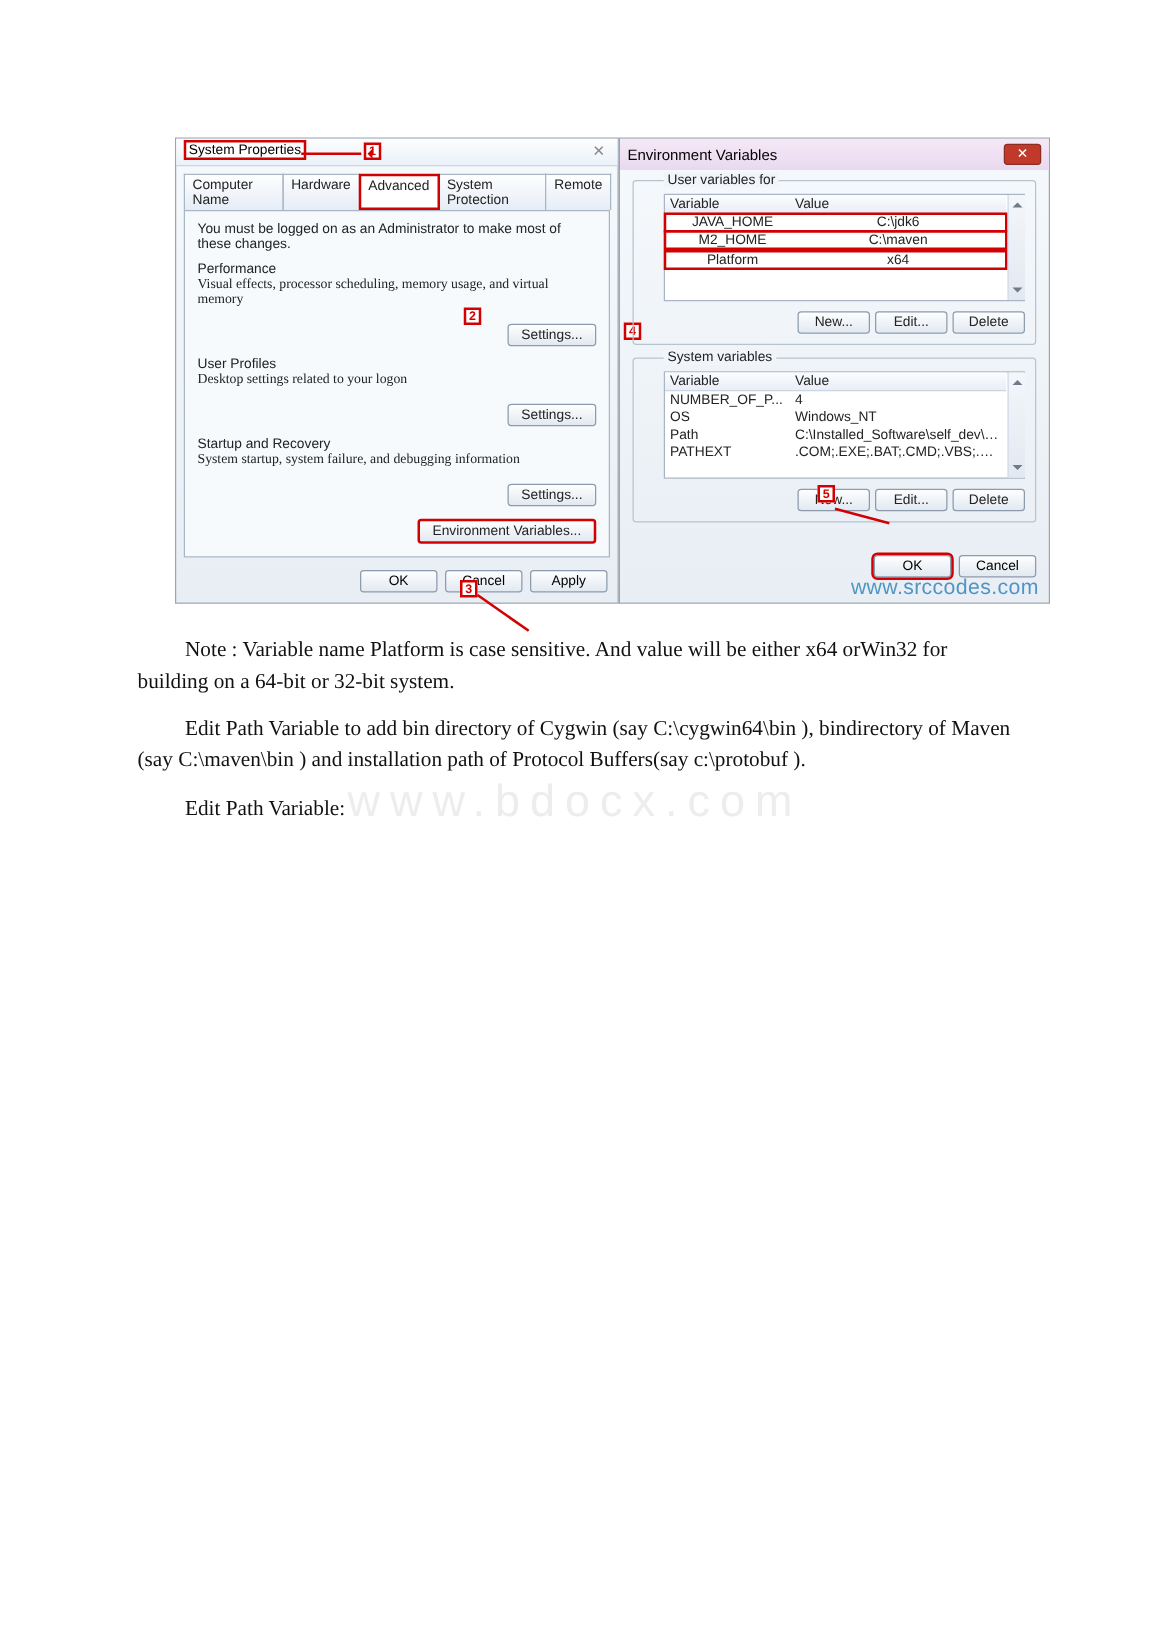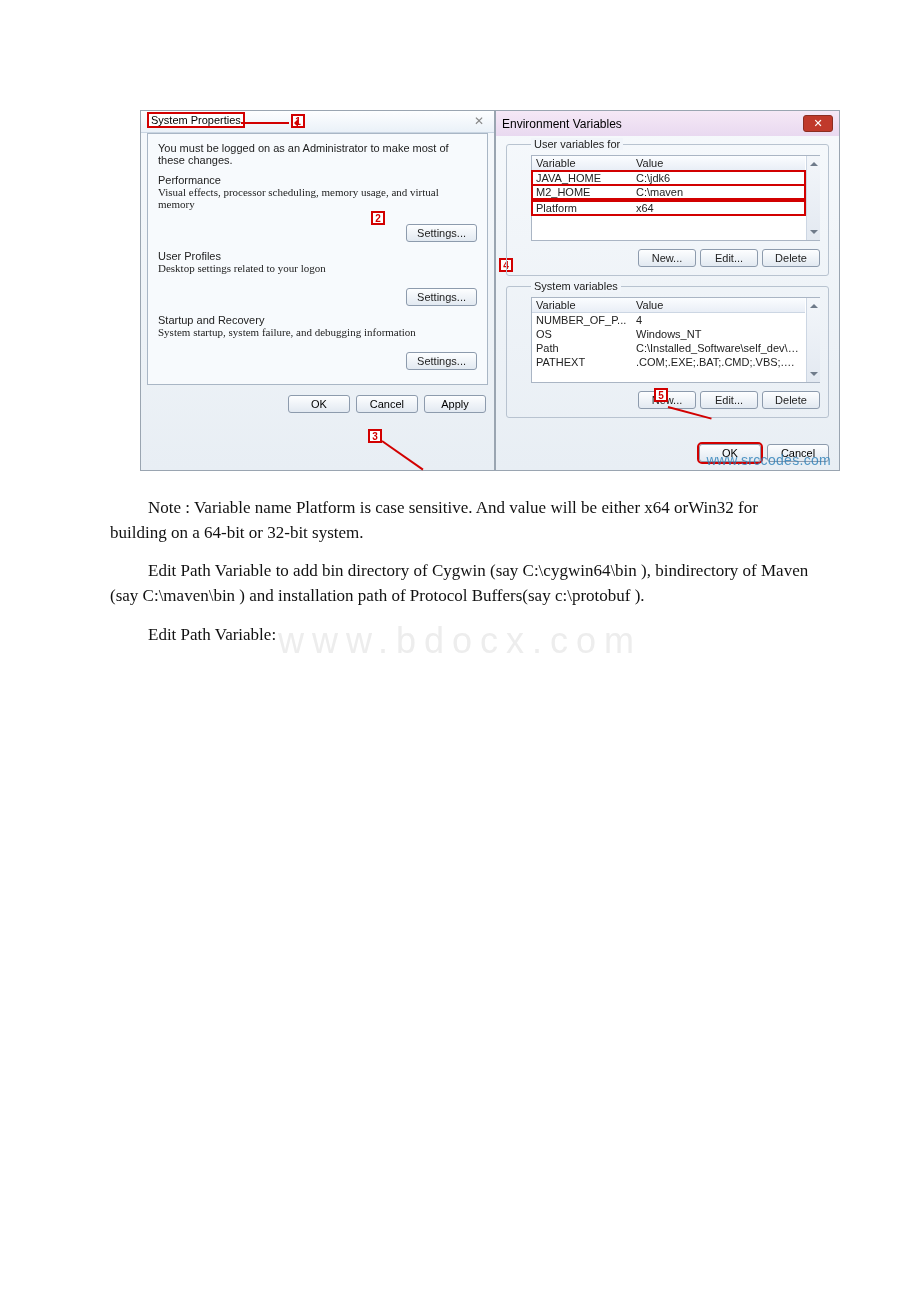--- a/index.html
+++ b/index.html
@@ -198,41 +198,41 @@
     margin-top:-8px;
     position:relative;
   }
   .var-row {
     display:flex;
     padding:1px 4px;
   }
   .var-row.header { background:linear-gradient(#fbfdff,#e9eef6); border-bottom:1px solid #ccd6e3; }
   .col-var { width:100px; overflow:hidden; text-overflow:ellipsis; white-space:nowrap; }
   .col-val { flex:1; overflow:hidden; text-overflow:ellipsis; white-space:nowrap; }
-  .hl-red-row { outline:2px solid #d20000; outline-offset:-1px; }
+  .hl-red-row { outline:2px solid #d20000; outline-offset:-1px;text-align:center; }
   .threebtn { display:flex; justify-content:flex-end; gap:4px; margin-top:8px; }
   .threebtn .btn { min-width:58px; }
   .env-footer {
     display:flex; justify-content:flex-end; gap:6px;
     padding:6px 10px 8px 0;
   }
   .marker4 { position:absolute; left:3px; top:122px; }
   .marker5 { position:absolute; left:158px; bottom:36px; }
   .a5 {
     position:absolute;
     left:172px; bottom:30px;
     width:45px; height:2px;
     background:#d20000;
     transform: rotate(15deg);
     transform-origin:left center;
   }
   .watermark-env {
     position:absolute;
     right:8px; bottom:2px;
-    font-size:14px;
+    font-size:17px;
     color:#2a7fb8;
     letter-spacing:0.3px;
     opacity:0.8;
   }
   
   .scroll-hint { position:absolute; right:-1px; top:0; width:14px; height:100%; background:linear-gradient(#f3f6fa,#e3e9f1); border-left:1px solid #ccd6e3; }
   .scroll-hint::before,
   .scroll-hint::after{
     content:""; position:absolute; left:3px;
     border:4px solid transparent;
@@ -269,20 +269,27 @@
 <div class="page">
   <div class="screenshot-area">
 
     <div class="sysprops">
       <div class="sysprops-titlebar">
         <span class="title-txt">System Properties</span>
         <span class="marker marker1">1</span>
         <span class="arrow-red a1"></span>
         <span class="close-x-sp">✕</span>
       </div>
+      <div class="tabs">
+        <div class="tab">Computer Name</div>
+        <div class="tab">Hardware</div>
+        <div class="tab active">Advanced</div>
+        <div class="tab">System Protection</div>
+        <div class="tab">Remote</div>
+      </div>
       <div class="tabbody" style="position:relative;">
         <div class="sect-note">You must be logged on as an Administrator to make most of these changes.</div>
 
         <span class="marker marker2">2</span>
         <span class="a2"></span>
 
         <div class="group-title">Performance</div>
         <div class="group-desc">Visual effects, processor scheduling, memory usage, and virtual memory</div>
         <div class="btn-row-right"><span class="btn">Settings...</span></div>
 
@@ -291,20 +298,23 @@
         <div class="btn-row-right"><span class="btn">Settings...</span></div>
 
         <div class="group-title">Startup and Recovery</div>
         <div class="group-desc">System startup, system failure, and debugging information</div>
 
         <span class="marker marker3">3</span>
         <span class="a3"></span>
 
         <div class="btn-row-right"><span class="btn">Settings...</span></div>
 
+        <div class="envvar-btn-wrap">
+          <span class="btn envvar-btn">Environment Variables...</span>
+        </div>
       </div>
       <div class="footer-btns">
         <span class="btn">OK</span>
         <span class="btn">Cancel</span>
         <span class="btn">Apply</span>
       </div>
     </div>
 
     <div class="envdlg">
       <div class="env-titlebar">

